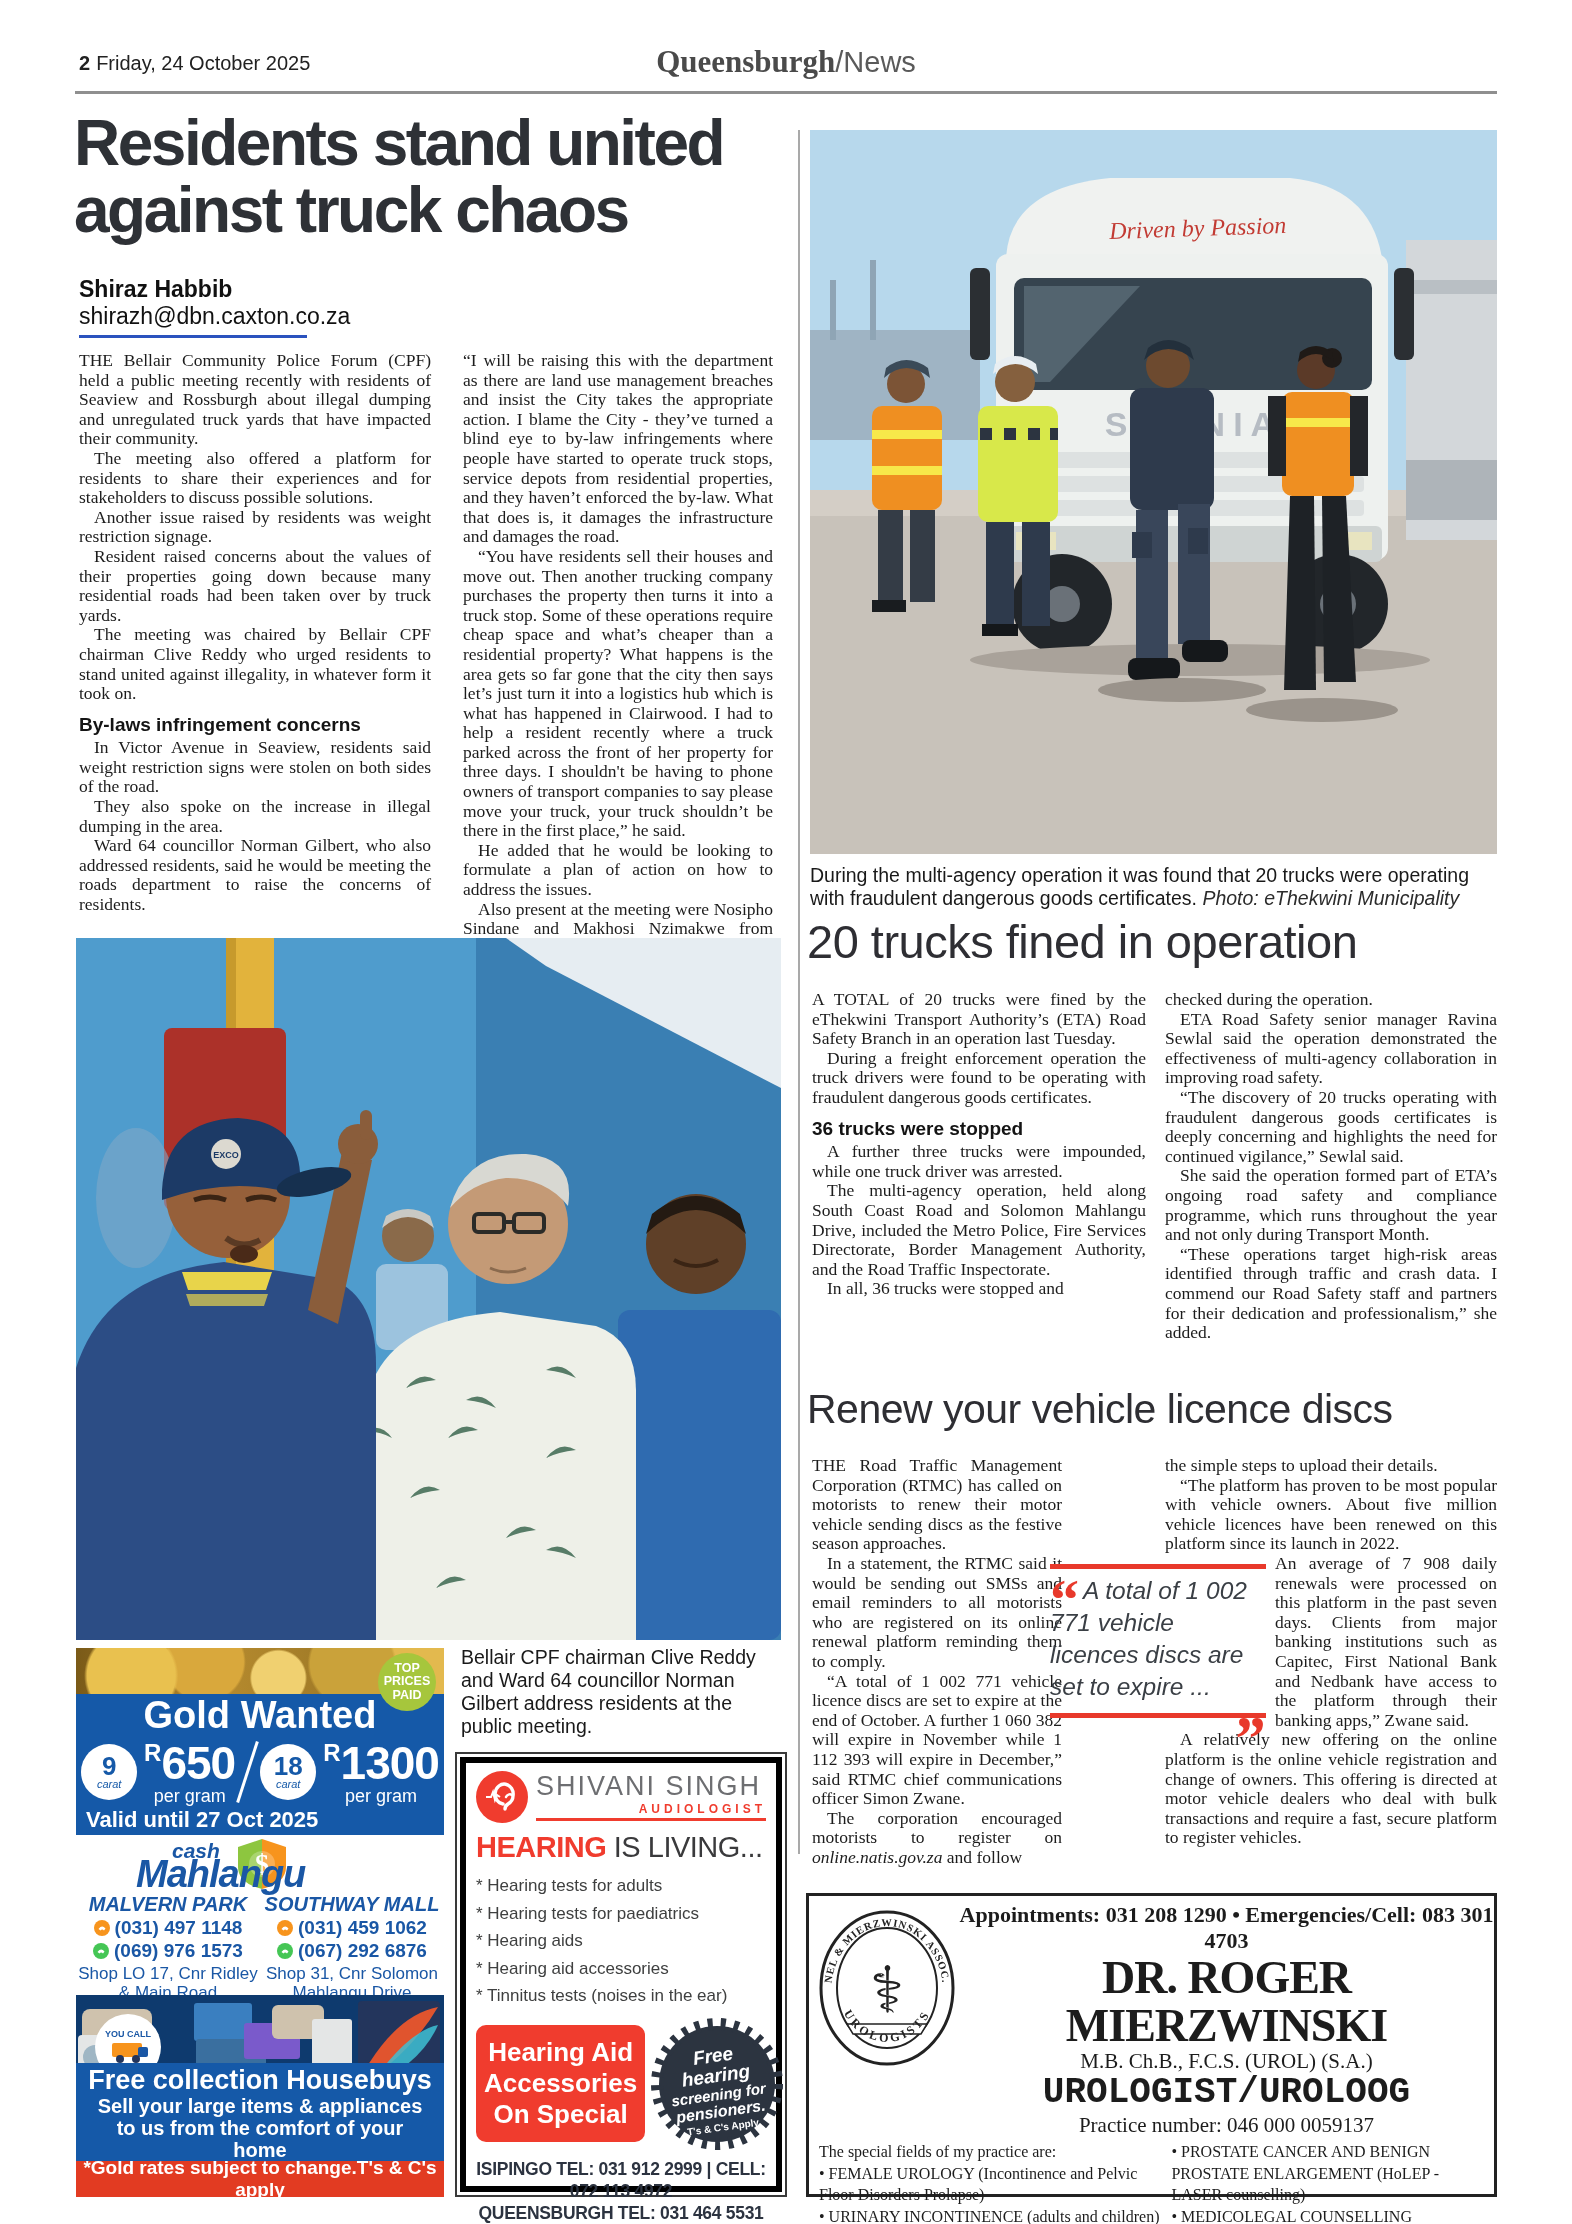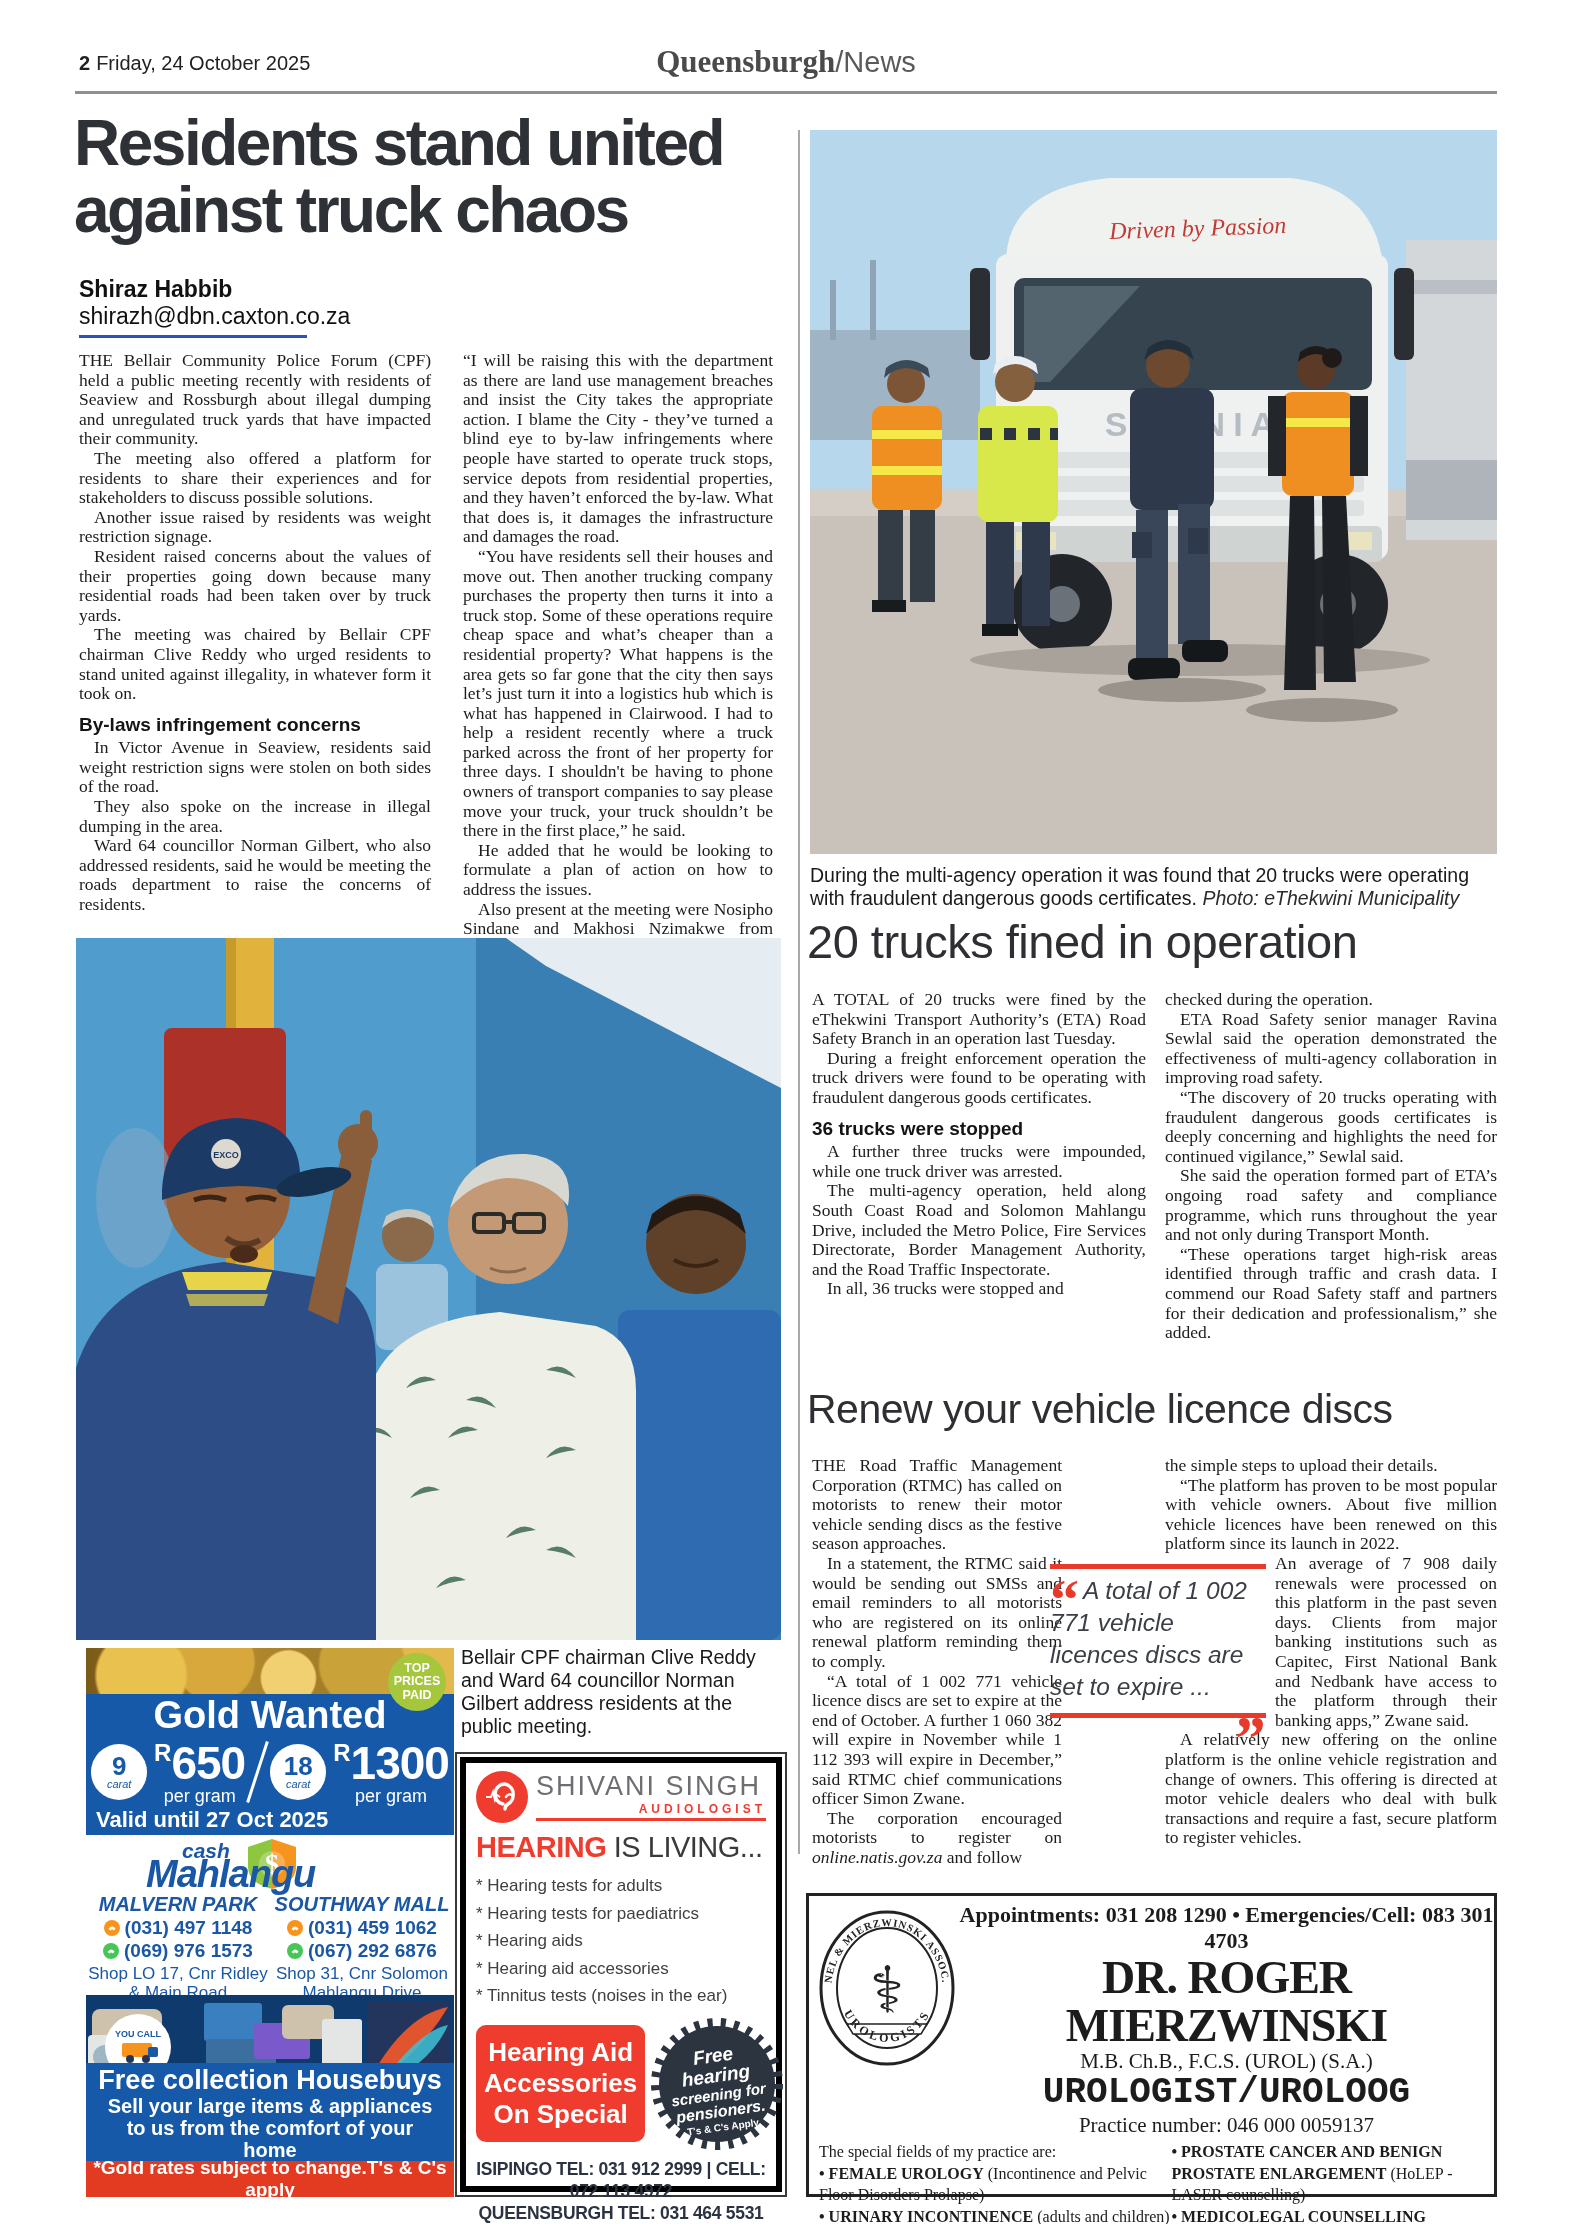--- a/index.html
+++ b/index.html
@@ -52,21 +52,21 @@
            line-height:32px;color:#3a3f45;position:relative;}
   .pq-open{font-family:"Liberation Serif",serif;font-style:normal;font-weight:bold;font-size:58px;
            color:#e8392b;line-height:0;vertical-align:-20px;margin-right:4px;}
   .pq-close{position:absolute;right:2px;bottom:-36px;font-family:"Liberation Serif",serif;
             font-weight:bold;font-size:64px;color:#e8392b;line-height:0;}
   .ital{font-style:italic;}
   
   .ad{position:absolute;box-sizing:border-box;}
   
   .cc{left:76px;top:1648px;width:368px;height:549px;background:#1559a8;display:flex;
-      flex-direction:column;font-family:"Liberation Sans",sans-serif;margin-left:10px;}
+      flex-direction:column;font-family:"Liberation Sans",sans-serif;}
   .cc-jewel{position:relative;height:60px;background:
       radial-gradient(circle at 15% 60%, #e9c14f 0 14%, transparent 15%),
       radial-gradient(circle at 35% 30%, #d9a83c 0 16%, transparent 17%),
       radial-gradient(circle at 55% 65%, #f0d070 0 13%, transparent 14%),
       radial-gradient(circle at 75% 35%, #caa23a 0 15%, transparent 16%),
       radial-gradient(circle at 92% 62%, #e3b94e 0 12%, transparent 13%),
       linear-gradient(90deg,#7a5a18,#b58a2e 40%,#8a6a20);}
   .cc-badge{position:absolute;right:8px;top:5px;width:58px;height:58px;border-radius:50%;
             background:#a6c63c;color:#fff;font-weight:bold;font-size:12.5px;line-height:13.5px;
             display:flex;align-items:center;justify-content:center;text-align:center;z-index:3;}
@@ -128,21 +128,21 @@
   .ur-seal{position:absolute;left:8px;top:12px;}
   .ur-top{margin-left:150px;text-align:center;}
   .ur-app{font-weight:bold;font-size:22px;margin-top:6px;}
   .ur-name{font-weight:bold;font-size:46px;line-height:48px;letter-spacing:-1px;}
   .ur-qual{font-size:21px;line-height:23px;}
   .ur-tit{font-weight:bold;font-size:36px;line-height:40px;font-family:Liberation Mono, monospace;}
   .ur-pr{font-size:21px;line-height:24px;}
   .ur-fields{display:flex;padding:4px 10px 0 10px;font-size:16px;line-height:21.5px;}
   .ur-fl{width:53%;}
   .ur-fr{width:47%;}
-  b.inl{font-weight:bold;}
+  b.inl{font-weight:normal;}
 </style>
 </head>
 <body>
 
 <div class="page">
 
   <div class="hdr-left">
     <b>2</b><span>Friday, 24 October 2025</span>
   </div>
   <div class="masthead">

